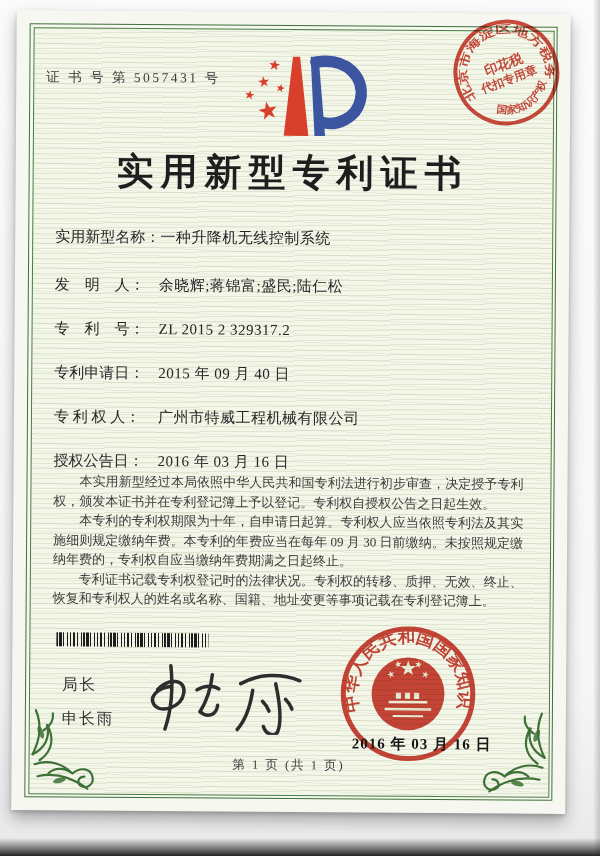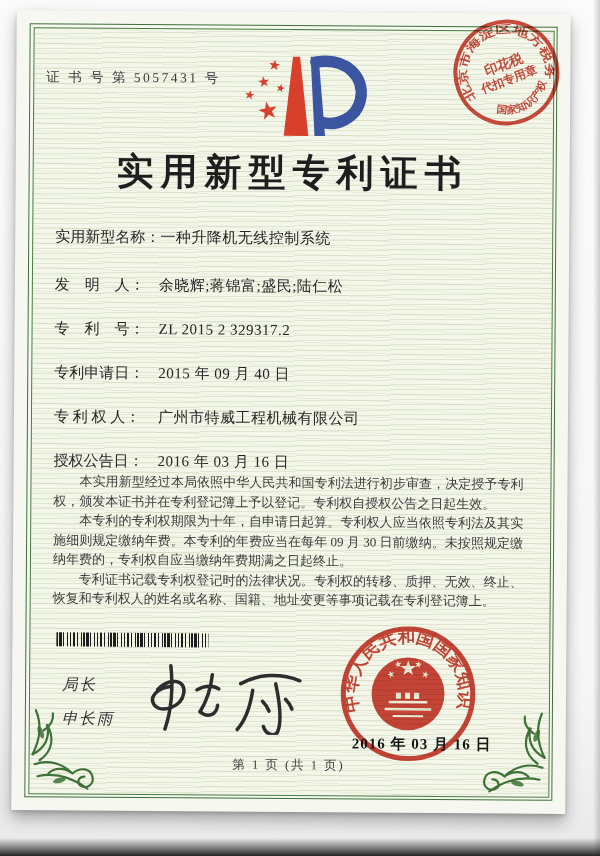--- a/index.html
+++ b/index.html
@@ -45,21 +45,21 @@
   .body-text p{margin:0;text-indent:2em;}
 
   .barcode{position:absolute;left:44px;top:622px;width:152px;height:14px;z-index:2;
     background:repeating-linear-gradient(90deg,
       #1d1d1d 0 1.5px, transparent 1.5px 3px,
       #1d1d1d 3px 5.5px, transparent 5.5px 7px,
       #1d1d1d 7px 8px, transparent 8px 11px,
       #1d1d1d 11px 12px, transparent 12px 13.5px);}
 
   .signer{position:absolute;left:50px;top:664px;z-index:2;font-size:15.5px;color:#2e2e2e;}
-  .signer div{margin-bottom:13px;letter-spacing:2px;font-style:italic;}
+  .signer div{margin-bottom:13px;letter-spacing:2px;}
   .signature-svg{position:absolute;left:128px;top:645px;z-index:2;}
 
   .seal-official{position:absolute;left:310px;top:595px;z-index:3;mix-blend-mode:multiply;opacity:.93;}
   .seal-date{position:absolute;left:340px;top:722px;z-index:4;font-size:15px;font-weight:bold;
     letter-spacing:1px;color:#161616;}
   .seal-tax{position:absolute;left:433px;top:2px;z-index:3;transform:rotate(-21deg);
     mix-blend-mode:multiply;opacity:.9;}
 
   .page-footer{position:absolute;left:0;right:0;top:745px;text-align:center;
     font-size:12.5px;letter-spacing:2px;color:#3a3a3a;z-index:2;}

